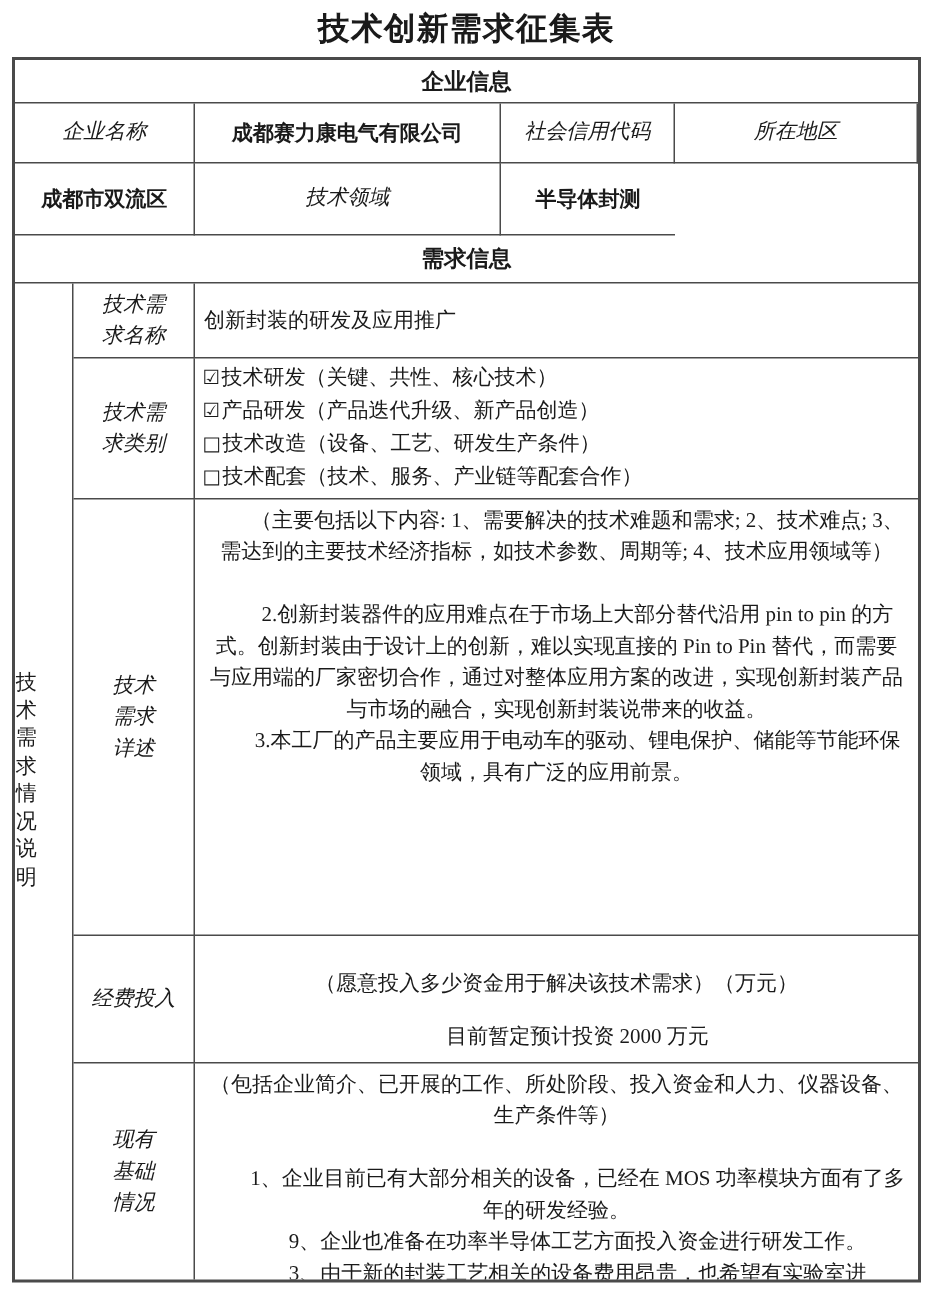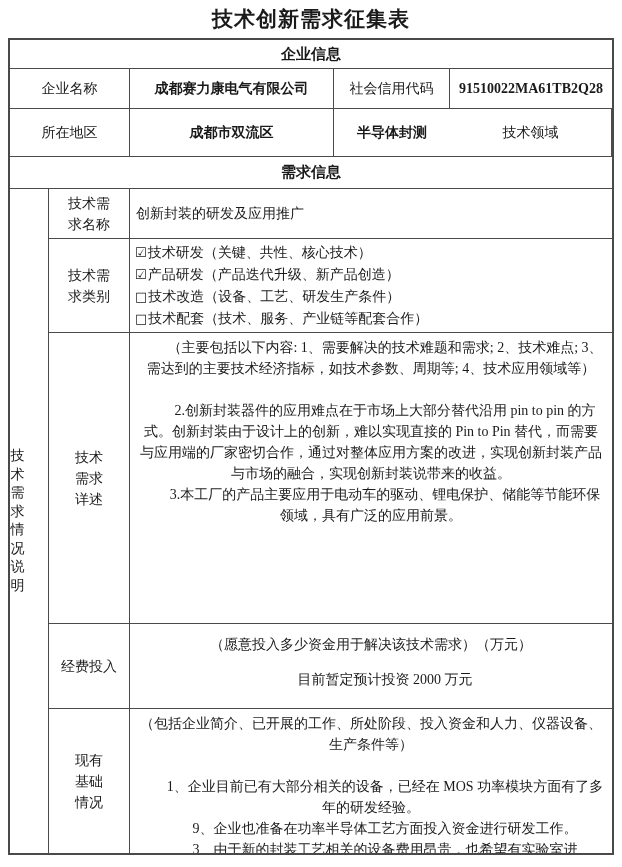--- a/index.html
+++ b/index.html
@@ -32,21 +32,21 @@
     display:grid;grid-template-columns:39px 81px 1fr;
     grid-template-rows:50px 94px 291px 85px 144px;
   }
   .cell{
     box-sizing:border-box;font-size:14px;overflow:hidden;
   }
   .br{border-right:1px solid #4a4a4a;}
   .bb{border-bottom:1px solid #4a4a4a;}
   .lab{
     display:flex;align-items:center;justify-content:center;
-    text-align:center;white-space:pre-line;line-height:21px;
+    text-align:center;white-space:pre-line;line-height:21px;font-style:italic;
   }
   .val-center{
     display:flex;align-items:center;justify-content:center;text-align:center;font-weight:bold;
   }
   .val-left{
     display:flex;align-items:center;justify-content:flex-start;
     padding-left:6px;text-align:left;
   }
   .side{
     grid-row:1/6;display:flex;align-items:center;justify-content:flex-start;
@@ -74,26 +74,25 @@
 <div class="title">技术创新需求征集表</div>
 
 <div class="tbl">
 
   <div class="sec-header a">企业信息</div>
 
   <div class="grid-a">
     <div class="cell br bb lab">企业名称</div>
     <div class="cell br bb val-center">成都赛力康电气有限公司</div>
     <div class="cell br bb lab">社会信用代码</div>
-    <div class="cell bb val-center">91510022MA61TB2Q28</div>
 
     <div class="cell br bb lab">所在地区</div>
     <div class="cell br bb val-center">成都市双流区</div>
+    <div class="cell br bb lab">技术领域</div>
     <div class="cell bb val-center">半导体封测</div>
-    <div class="cell br bb lab">技术领域</div>
   </div>
 
   <div class="sec-header b">需求信息</div>
 
   <div class="grid-b">
 
     <div class="cell br side">
       <div class="side-inner">技术需求情况说明</div>
     </div>
 
@@ -127,21 +126,21 @@
 详述</div>
     <div class="cell bb content">
       <p>（主要包括以下内容: 1、需要解决的技术难题和需求; 2、技术难点; 3、需达到的主要技术经济指标，如技术参数、周期等; 4、技术应用领域等）</p>
       <div class="gap"></div>
       <p>2.创新封装器件的应用难点在于市场上大部分替代沿用 pin to pin 的方式。创新封装由于设计上的创新，难以实现直接的 Pin to Pin 替代，而需要与应用端的厂家密切合作，通过对整体应用方案的改进，实现创新封装产品与市场的融合，实现创新封装说带来的收益。</p>
       <p>3.本工厂的产品主要应用于电动车的驱动、锂电保护、储能等节能环保领域，具有广泛的应用前景。</p>
     </div>
 
     <div class="cell br bb lab">经费投入</div>
     <div class="cell bb content" style="padding-top:10px;">
-      <p style="text-indent:0;">（愿意投入多少资金用于解决该技术需求）（万元）</p>
+      <p style="text-indent:0;margin-top:12px;">（愿意投入多少资金用于解决该技术需求）（万元）</p>
       <div class="gap-s"></div>
       <p>目前暂定预计投资 2000 万元</p>
     </div>
 
     <div class="cell br lab">现有
 基础
 情况</div>
     <div class="cell content">
       <p style="text-indent:0;">（包括企业简介、已开展的工作、所处阶段、投入资金和人力、仪器设备、生产条件等）</p>
       <div class="gap"></div>

